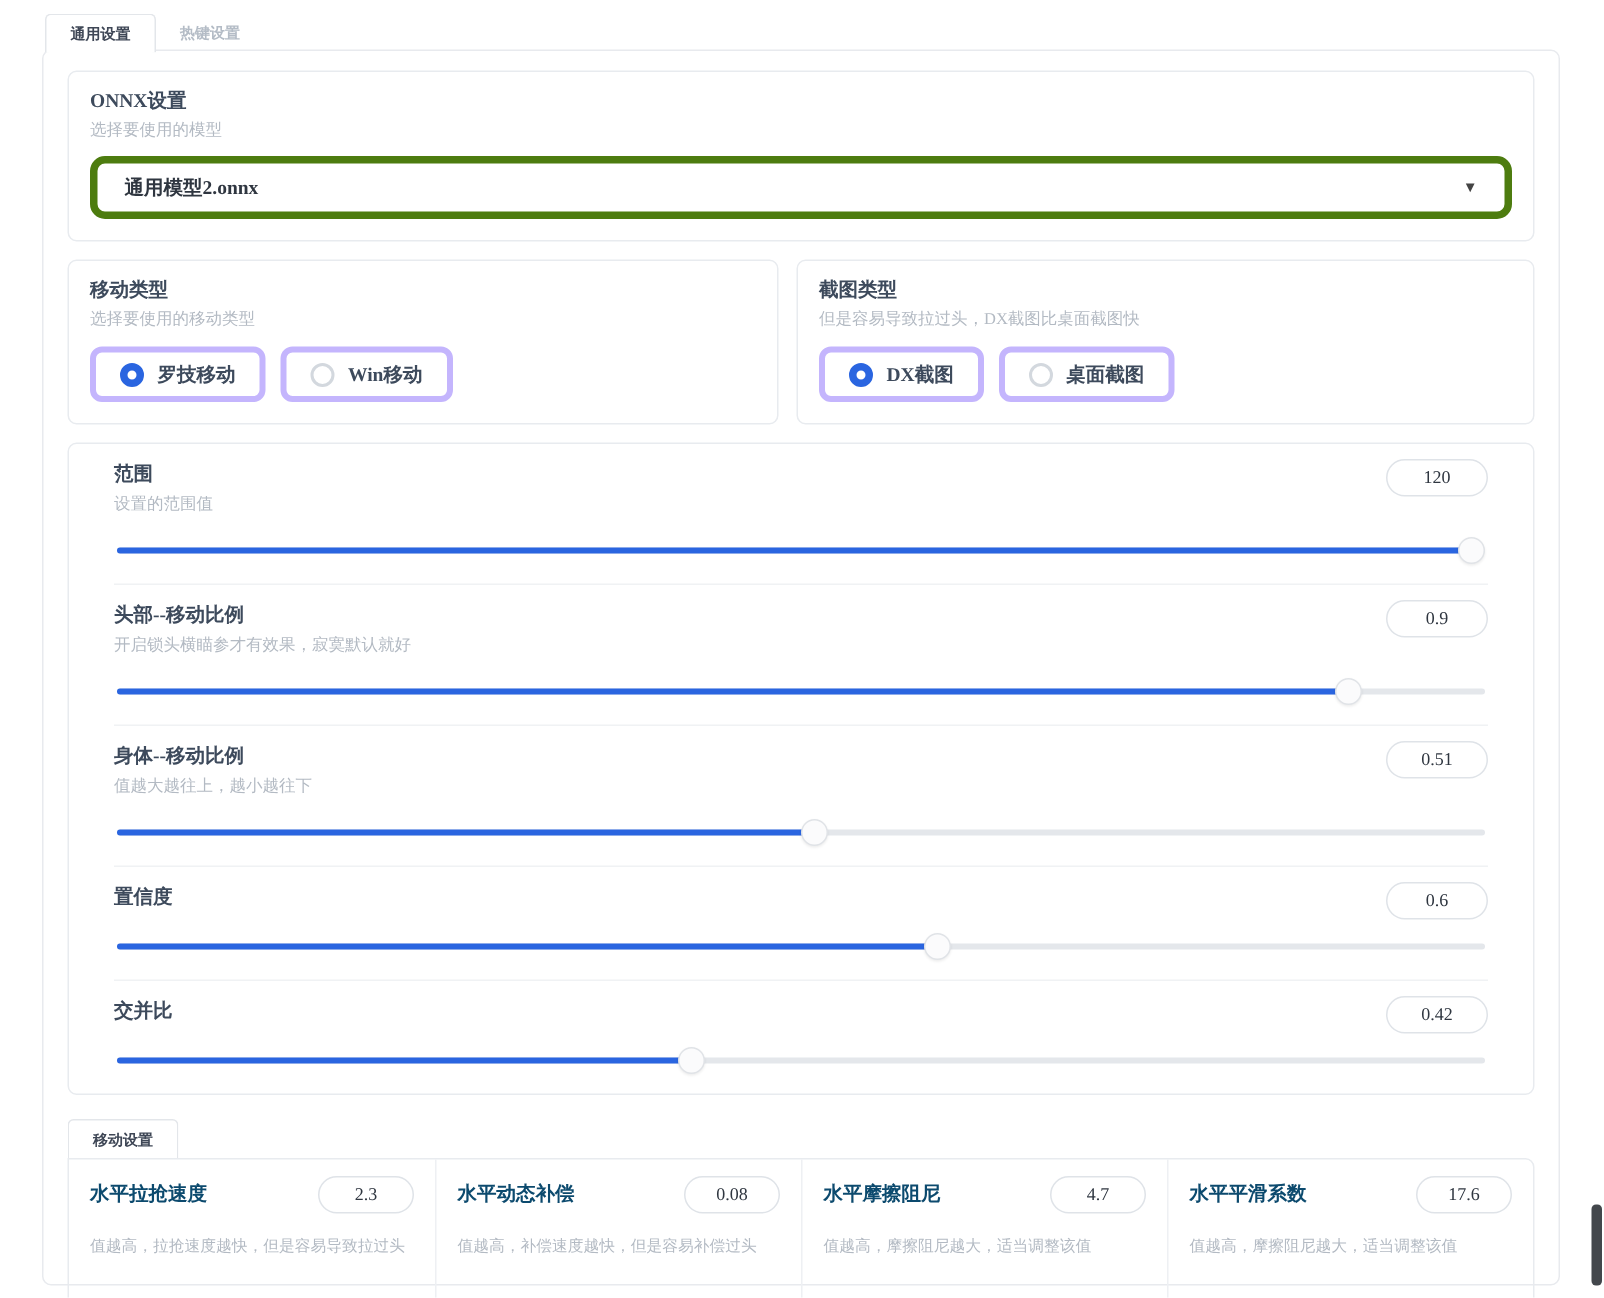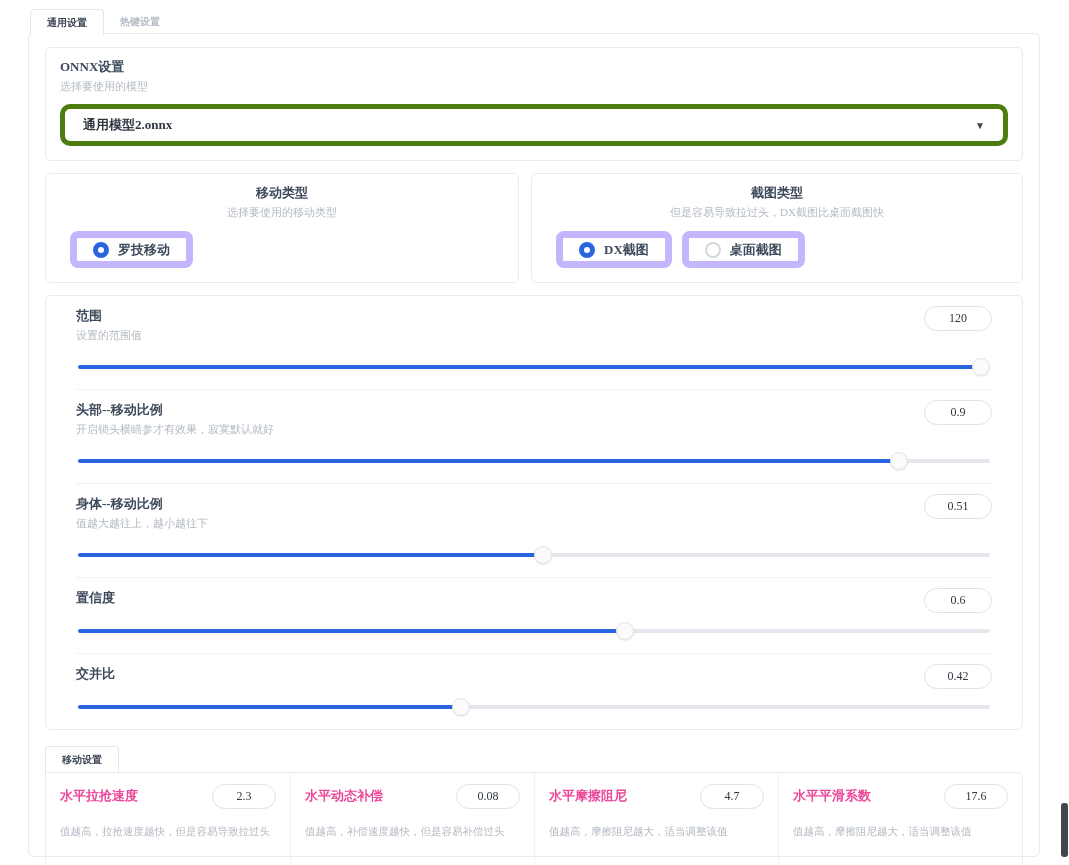--- a/index.html
+++ b/index.html
@@ -25,25 +25,25 @@
 
   
   .onnx-card { padding:10px 14px 14px; }
   .select { margin-top:10px; height:42px; border:5px solid #4d7c0f; border-radius:10px;
     display:flex; align-items:center; justify-content:space-between; padding:0 18px; cursor:pointer; }
   .select .sel-text { font-size:13px; font-weight:700; color:#2f3640; }
   .select .caret { font-size:10px; color:#444; }
 
   
   .row2 { display:flex; gap:12px; margin-top:12px; }
-  .type-card { padding:10px 24px 14px;text-align:center; }
+  .type-card { padding:10px 14px 14px; }
   .type-card.left { width:474px; }
   .type-card.right { flex:1; }
   .chips { display:flex; gap:10px; margin-top:11px; }
-  .chip { height:37px; border:7px solid #c4b5fd; border-radius:8px; padding:0 16px;
+  .chip { height:37px; border:4px solid #c4b5fd; border-radius:8px; padding:0 16px;
     display:flex; align-items:center; gap:9px; cursor:pointer; background:#fff; }
   .radio { width:16px; height:16px; border-radius:50%; flex:0 0 auto; }
   .radio.on { border:5px solid #2a65e0; background:#fff; }
   .radio.off { border:2px solid #d3d8de; background:#fff; }
   .chip .chip-label { font-size:13px; font-weight:700; color:#3d4a5c; }
 
   
   .sliders-card { margin-top:12px; padding:0 30px; }
   .srow { position:relative; padding-top:11px; }
   .srow + .srow { border-top:1px solid #f0f2f4; }
@@ -60,21 +60,21 @@
     background:#fbfbfc; border:1px solid #e0e3e7; border-radius:50%;
     box-shadow:0 1px 2px rgba(0,0,0,.08); }
 
   
   .move-tabs { display:flex; margin-top:16px; }
   .move-card { border:1px solid #e8ebef; border-radius:0 6px 6px 6px; }
   .grid { display:grid; grid-template-columns:repeat(4,1fr); }
   .cell { padding:11px 14px 8px; }
   .cell.bl { border-left:1px solid #eef0f3; }
   .cell-head { display:flex; align-items:flex-start; justify-content:space-between; }
-  .cell-title { font-size:13px; font-weight:700; color:#ec4899; padding-top:3px; }
+  .cell-title { font-size:13px; font-weight:700; color:#0c4a6e; padding-top:3px; }
   .cell-val { width:64px; height:25px; border:1px solid #dfe3e8; border-radius:13px;
     display:flex; align-items:center; justify-content:center; font-size:12px; color:#2f3640;
     flex:0 0 auto; cursor:text; }
   .cell-desc { font-size:10.5px; color:#b3bac3; line-height:1.55; margin-top:15px; min-height:32px; }
   .cell .slider { margin:10px 1px 6px; height:16px; }
   .cell .slider .thumb { width:16px; height:16px; right:-8px; top:-6px; }
 
   
   .scroll-thumb { position:absolute; right:1px; top:803px; width:7px; height:54px;
     background:#43474c; border-radius:3px; cursor:grab; }
@@ -102,20 +102,24 @@
 
     <div class="row2">
       <div class="card type-card left">
         <div class="sec-title">移动类型</div>
         <div class="sec-sub">选择要使用的移动类型</div>
         <div class="chips">
           <div class="chip">
             <span class="radio on"></span>
             <span class="chip-label">罗技移动</span>
           </div>
+          <div class="chip">
+            <span class="radio off"></span>
+            <span class="chip-label">Win移动</span>
+          </div>
         </div>
       </div>
       <div class="card type-card right">
         <div class="sec-title">截图类型</div>
         <div class="sec-sub">但是容易导致拉过头，DX截图比桌面截图快</div>
         <div class="chips">
           <div class="chip">
             <span class="radio on"></span>
             <span class="chip-label">DX截图</span>
           </div>

